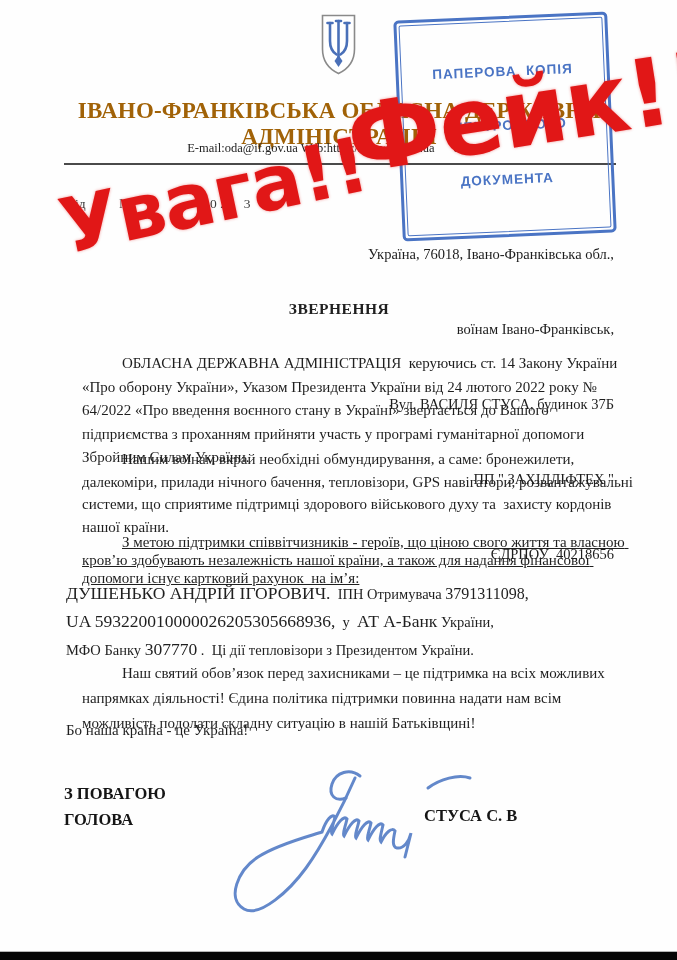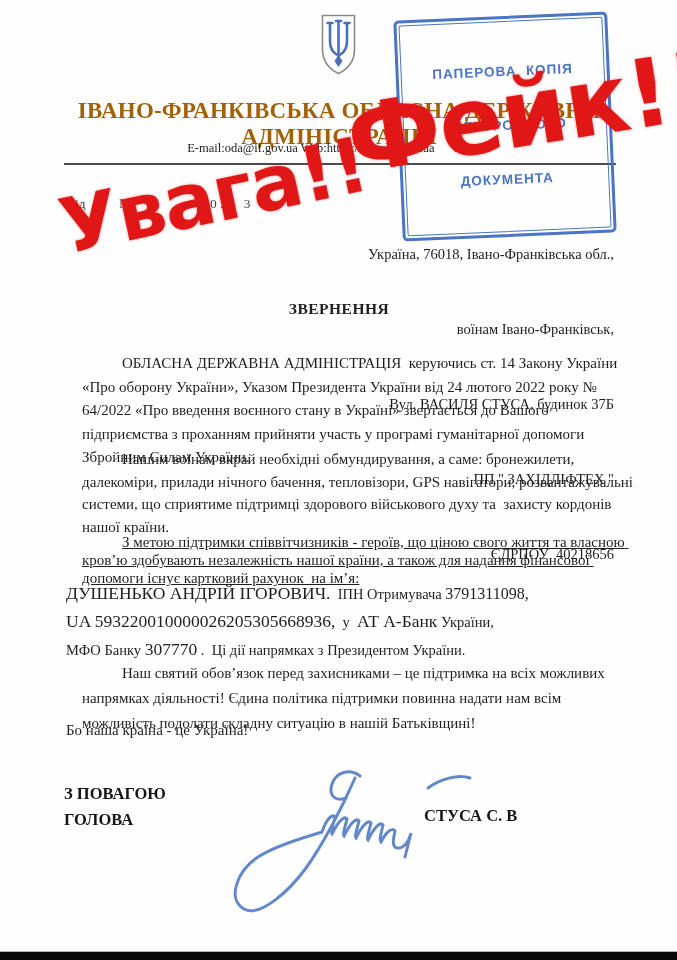--- a/index.html
+++ b/index.html
@@ -95,21 +95,21 @@
   </div>
 
   <div class="doc-title">ЗВЕРНЕННЯ</div>
   <p id="p1" class="para indent">ОБЛАСНА ДЕРЖАВНА АДМІНІСТРАЦІЯ  керуючись ст. 14 Закону України «Про оборону України», Указом Президента України від 24 лютого 2022 року № 64/2022 «Про введення воєнного стану в Україні» звертається до Вашого підприємства з проханням прийняти участь у програмі гуманітарної допомоги Збройним Силам України.</p>
   <p id="p2" class="para indent">Нашим воїнам вкрай необхідні обмундирування, а саме: бронежилети, далекоміри, прилади нічного бачення, тепловізори, GPS навігатори, розвантажувальні системи, що сприятиме підтримці здорового військового духу та  захисту кордонів нашої країни.</p>
   <p id="p3" class="para indent">З метою підтримки співвітчизників - героїв, що ціною свого життя та власною кров’ю здобувають незалежність нашої країни, а також для надання фінансової допомоги існує картковий рахунок  на ім’я:</p>
 
   <div class="acct">
     <div class="acct-line"><span class="big">ДУШЕНЬКО АНДРІЙ ІГОРОВИЧ.</span><span>  ІПН Отримувача </span><span class="mid">3791311098,</span></div>
     <div class="acct-line"><span class="big">UA 593220010000026205305668936,</span><span>  у  </span><span class="big">АТ А-Банк</span><span> України,</span></div>
-    <div class="acct-line"><span>МФО Банку </span><span class="big">307770</span><span> .  Ці дії напрямках з Президентом України.</span></div>
+    <div class="acct-line"><span>МФО Банку </span><span class="big">307770</span><span> .  Ці дії тепловізори з Президентом України.</span></div>
   </div>
 
   <p id="p4" class="para indent">Наш святий обов’язок перед захисниками – це підтримка на всіх можливих напрямках діяльності! Єдина політика підтримки повинна надати нам всім  можливість подолати складну ситуацію в нашій Батьківщині!</p>
   <div class="motto">Бо наша країна - це Україна!</div>
 
   <div class="sig-respect">З ПОВАГОЮ</div>
   <div class="sig-role">ГОЛОВА</div>
 
   <svg class="sig-svg" width="270" height="160" viewBox="0 0 270 160">
     <g stroke="#5b82c8" stroke-width="3" fill="none" stroke-linecap="round" opacity="0.95">

